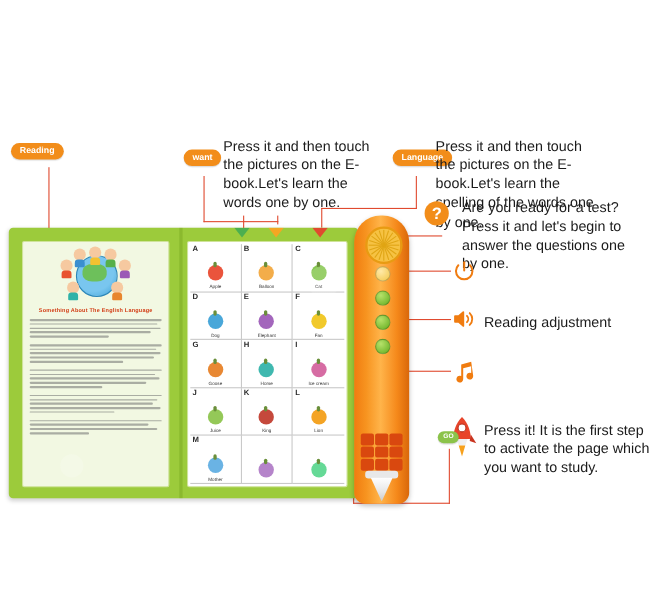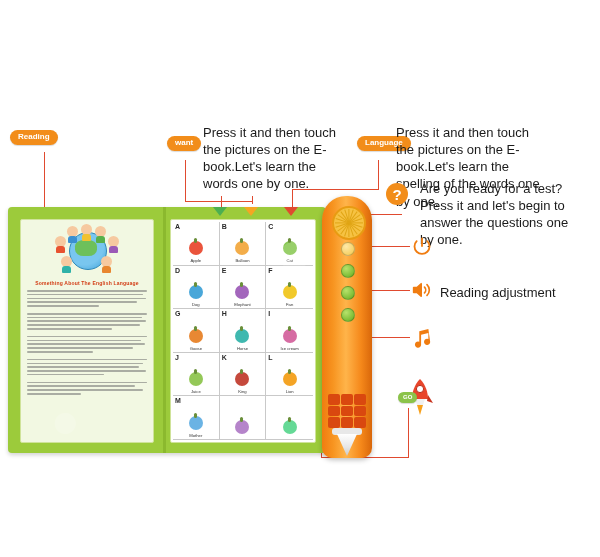--- a/index.html
+++ b/index.html
@@ -229,20 +229,21 @@
     <svg width="30" height="38" viewBox="0 0 30 38">
       <path d="M15 1 C21 7 23 15 23 21 L7 21 C7 15 9 7 15 1 Z" fill="#e8452b"></path>
       <circle cx="15" cy="11" r="3.6" fill="#ffffff" stroke="#b92f1c" stroke-width="1"></circle>
       <path d="M7 17 L2 25 L8 23 Z" fill="#c9341f"></path>
       <path d="M23 17 L28 25 L22 23 Z" fill="#c9341f"></path>
       <path d="M10 21 L20 21 L18 27 L12 27 Z" fill="#f0f0f0"></path>
       <path d="M12 27 L18 27 L15 37 Z" fill="#f7a01b"></path>
     </svg>
   </div>
   <div class="pill" style="left:398px;top:392px;font-size:6px;padding:2px 5px;background:#8bc34a;">GO</div>
+  <div class="ctext big" style="left:440px;top:382px;width:152px;">Press it! It is the first step to activate the page which you want to study.</div>
 
   <div class="book">
     <div class="bookspine"></div>
 
     <div class="lpage">
       <div class="globe">
         <div class="gcirc"></div>
         <div class="gland"></div>
         <div class="kid" style="left:4px;top:10px;background:#f6c9a0;"></div>
         <div class="kidb" style="left:5px;top:20px;background:#e8522f;"></div>

